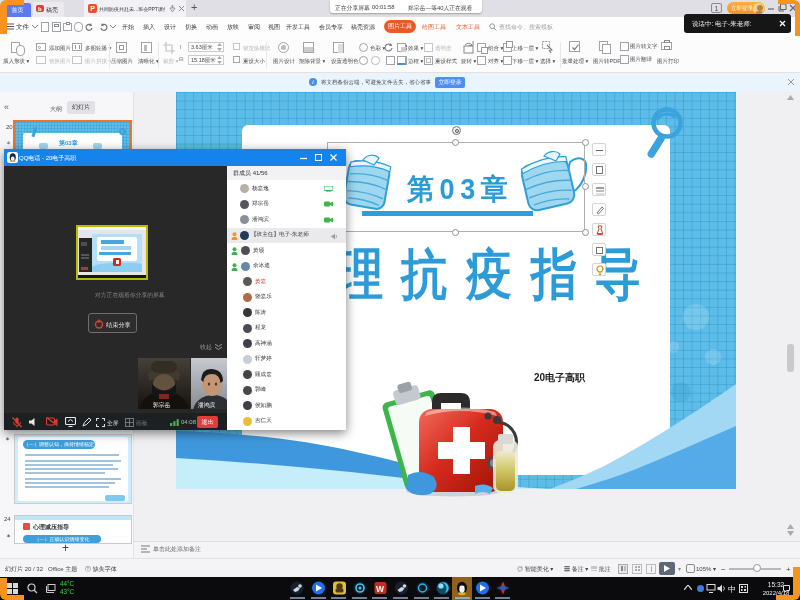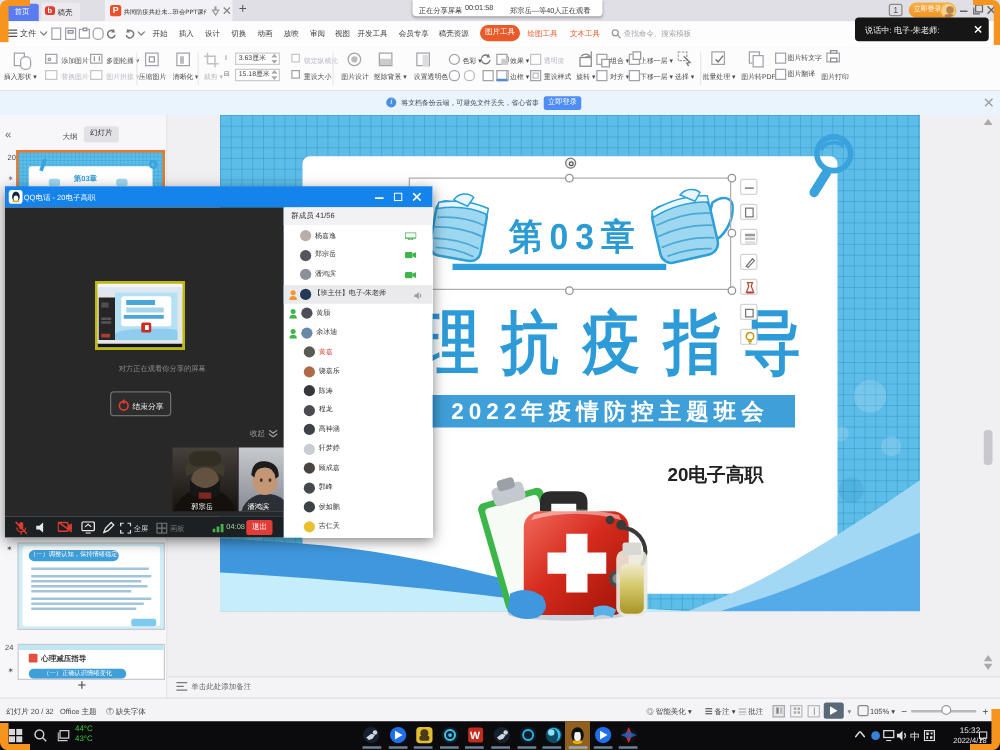--- a/index.html
+++ b/index.html
@@ -306,22 +306,21 @@
   <svg class="abs" style="left:455px;top:3px;" width="56" height="76" viewBox="0 0 56 76">
     <circle cx="36" cy="28" r="13.5" fill="none" stroke="#3aa2dc" stroke-width="4.5"></circle>
     <path d="M26,25 a11,9.5 0 0 1 18,-3" fill="none" stroke="#3aa2dc" stroke-width="3"></path>
     <rect x="21.5" y="38" width="7.5" height="26" rx="3.7" fill="#3aa2dc" transform="rotate(32 25 51)"></rect>
   </svg>
   <div class="abs" style="left:153.5px;top:146px;width:60px;text-align:center;font-size:55px;font-weight:bold;color:#2d9bd8;transform:scaleX(0.84);transform-origin:center;">理</div>
   <div class="abs" style="left:217.5px;top:146px;width:60px;text-align:center;font-size:55px;font-weight:bold;color:#2d9bd8;transform:scaleX(0.84);transform-origin:center;">抗</div>
   <div class="abs" style="left:282.5px;top:146px;width:60px;text-align:center;font-size:55px;font-weight:bold;color:#2d9bd8;transform:scaleX(0.84);transform-origin:center;">疫</div>
   <div class="abs" style="left:347.5px;top:146px;width:60px;text-align:center;font-size:55px;font-weight:bold;color:#2d9bd8;transform:scaleX(0.84);transform-origin:center;">指</div>
   <div class="abs" style="left:411.5px;top:146px;width:60px;text-align:center;font-size:55px;font-weight:bold;color:#2d9bd8;transform:scaleX(0.84);transform-origin:center;">导</div>
-  <div class="abs" style="left:164px;top:224px;width:296px;height:26px;background:#3f9fd9;color:#fff;font-size:18px;font-weight:bold;text-align:center;line-height:26px;letter-spacing:4px;">2022年疫情防控主题班会</div>
-  <div class="abs" style="left:358px;top:279px;font-size:15px;font-weight:bold;color:#222;">20电子高职</div>
+  <div class="abs" style="left:358px;top:279px;font-size:10px;font-weight:bold;color:#222;">20电子高职</div>
 </div>
 
 <div class="abs" style="left:407px;top:170px;font-size:29px;font-weight:bold;color:#2b9bd4;letter-spacing:6px;white-space:nowrap;z-index:5;transform:scaleX(0.93);transform-origin:left;">第03章</div>
 <div class="abs" style="left:362px;top:211px;width:171px;height:5px;background:#2e9dd9;z-index:5;"></div>
 <svg class="abs" style="left:518px;top:148px;z-index:5;" width="70" height="76" viewBox="0 0 70 76">
   <path d="M52,14 C60,8 67,10 68,16 C69,26 64,38 55,44 C52,40 50,30 50,22 Z" fill="#fff" stroke="#2e9fd8" stroke-width="2"></path>
   <g transform="rotate(-13 32 38)">
     <rect x="7" y="13" width="47" height="46" rx="9" fill="#9ed7f0" stroke="#2e9fd8" stroke-width="2"></rect>
     <path d="M8,20 q24,-8 46,-2 l0,-5 q-22,-6 -46,2 z" fill="#e8f6fd" stroke="#2e9fd8" stroke-width="1.2"></path>
     <path d="M9,27 q24,-6 44,0 M8,36 q24,-5 45,1 M9,45 q23,-4 43,2 M12,53 q19,-3 36,2" stroke="#4aa9d9" fill="none" stroke-width="1.4"></path>

